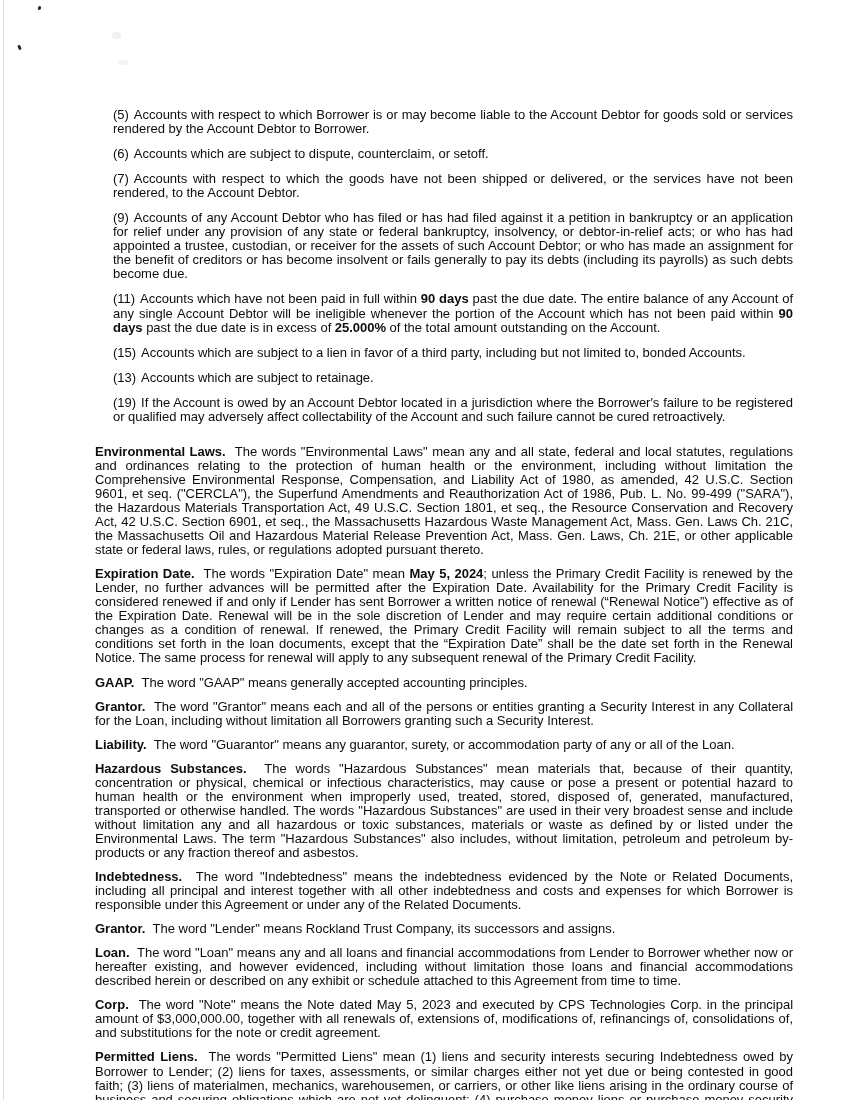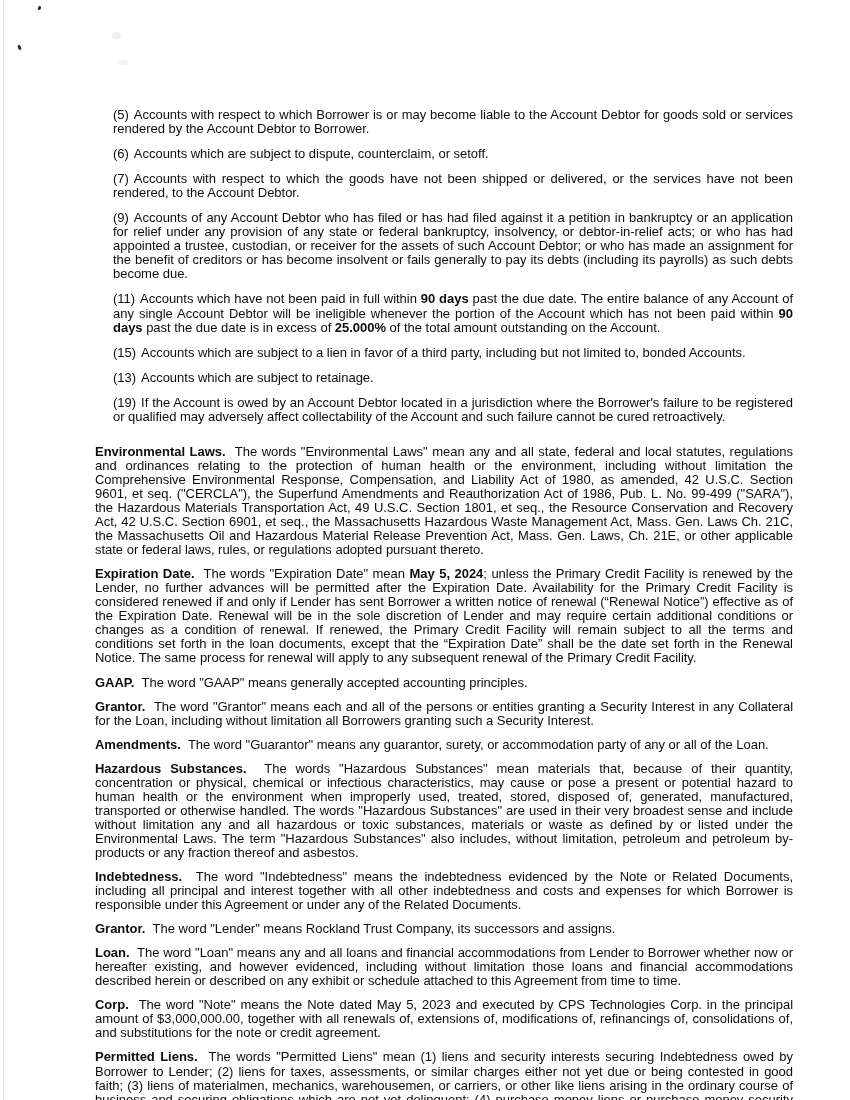--- a/index.html
+++ b/index.html
@@ -98,21 +98,21 @@
       <p class="clause"><span class="num">(11)</span><span>Accounts which have not been paid in full within </span><span class="b">90 days</span><span> past the due date. The entire balance of any Account of any single Account Debtor will be ineligible whenever the portion of the Account which has not been paid within </span><span class="b">90 days</span><span> past the due date is in excess of </span><span class="b">25.000%</span><span> of the total amount outstanding on the Account.</span></p>
       <p class="clause"><span class="num">(15)</span><span>Accounts which are subject to a lien in favor of a third party, including but not limited to, bonded Accounts.</span></p>
       <p class="clause"><span class="num">(13)</span><span>Accounts which are subject to retainage.</span></p>
       <p class="clause"><span class="num">(19)</span><span>If the Account is owed by an Account Debtor located in a jurisdiction where the Borrower′s failure to be registered or qualified may adversely affect collectability of the Account and such failure cannot be cured retroactively.</span></p>
     </div>
   <div id="definitions-block">
       <p class="definition"><span class="term">Environmental Laws.</span><span>&nbsp;&nbsp;</span><span>The words "Environmental Laws" mean any and all state, federal and local statutes, regulations and ordinances relating to the protection of human health or the environment, including without limitation the Comprehensive Environmental Response, Compensation, and Liability Act of 1980, as amended, 42 U.S.C. Section 9601, et seq. ("CERCLA"), the Superfund Amendments and Reauthorization Act of 1986, Pub. L. No. 99-499 ("SARA"), the Hazardous Materials Transportation Act, 49 U.S.C. Section 1801, et seq., the Resource Conservation and Recovery Act, 42 U.S.C. Section 6901, et seq., the Massachusetts Hazardous Waste Management Act, Mass. Gen. Laws Ch. 21C, the Massachusetts Oil and Hazardous Material Release Prevention Act, Mass. Gen. Laws, Ch. 21E, or other applicable state or federal laws, rules, or regulations adopted pursuant thereto.</span></p>
       <p class="definition"><span class="term">Expiration Date.</span><span>&nbsp;&nbsp;</span><span>The words "Expiration Date" mean </span><span class="b">May 5, 2024</span><span>; unless the Primary Credit Facility is renewed by the Lender, no further advances will be permitted after the Expiration Date. Availability for the Primary Credit Facility is considered renewed if and only if Lender has sent Borrower a written notice of renewal (“Renewal Notice”) effective as of the Expiration Date. Renewal will be in the sole discretion of Lender and may require certain additional conditions or changes as a condition of renewal. If renewed, the Primary Credit Facility will remain subject to all the terms and conditions set forth in the loan documents, except that the “Expiration Date” shall be the date set forth in the Renewal Notice. The same process for renewal will apply to any subsequent renewal of the Primary Credit Facility.</span></p>
       <p class="definition"><span class="term">GAAP.</span><span>&nbsp;&nbsp;</span><span>The word "GAAP" means generally accepted accounting principles.</span></p>
       <p class="definition"><span class="term">Grantor.</span><span>&nbsp;&nbsp;</span><span>The word "Grantor" means each and all of the persons or entities granting a Security Interest in any Collateral for the Loan, including without limitation all Borrowers granting such a Security Interest.</span></p>
-      <p class="definition"><span class="term">Amendments.</span><span>&nbsp;&nbsp;</span><span>The word "Guarantor" means any guarantor, surety, or accommodation party of any or all of the Loan.</span></p>
+      <p class="definition"><span class="term">Liability.</span><span>&nbsp;&nbsp;</span><span>The word "Guarantor" means any guarantor, surety, or accommodation party of any or all of the Loan.</span></p>
       <p class="definition"><span class="term">Hazardous Substances.</span><span>&nbsp;&nbsp;</span><span>The words "Hazardous Substances" mean materials that, because of their quantity, concentration or physical, chemical or infectious characteristics, may cause or pose a present or potential hazard to human health or the environment when improperly used, treated, stored, disposed of, generated, manufactured, transported or otherwise handled.  The words "Hazardous Substances" are used in their very broadest sense and include without limitation any and all hazardous or toxic substances, materials or waste as defined by or listed under the Environmental Laws.  The term "Hazardous Substances" also includes, without limitation, petroleum and petroleum by-products or any fraction thereof and asbestos.</span></p>
       <p class="definition"><span class="term">Indebtedness.</span><span>&nbsp;&nbsp;</span><span>The word "Indebtedness" means the indebtedness evidenced by the Note or Related Documents, including all principal and interest together with all other indebtedness and costs and expenses for which Borrower is responsible under this Agreement or under any of the Related Documents.</span></p>
       <p class="definition"><span class="term">Grantor.</span><span>&nbsp;&nbsp;</span><span>The word "Lender" means Rockland Trust Company, its successors and assigns.</span></p>
       <p class="definition"><span class="term">Loan.</span><span>&nbsp;&nbsp;</span><span>The word "Loan" means any and all loans and financial accommodations from Lender to Borrower whether now or hereafter existing, and however evidenced, including without limitation those loans and financial accommodations described herein or described on any exhibit or schedule attached to this Agreement from time to time.</span></p>
       <p class="definition"><span class="term">Corp.</span><span>&nbsp;&nbsp;</span><span>The word "Note" means the Note dated May 5, 2023 and executed by CPS Technologies Corp. in the principal amount of $3,000,000.00, together with all renewals of, extensions of, modifications of, refinancings of, consolidations of, and substitutions for the note or credit agreement.</span></p>
       <p class="definition last-line-clip"><span class="term">Permitted Liens.</span><span>&nbsp;&nbsp;</span><span>The words "Permitted Liens" mean  (1)  liens and security interests securing Indebtedness owed by Borrower to Lender;  (2)  liens for taxes, assessments, or similar charges either not yet due or being contested in good faith;  (3)  liens of materialmen, mechanics, warehousemen, or carriers, or other like liens arising in the ordinary course of business and securing obligations which are not yet delinquent;  (4)  purchase money liens or purchase money security interests upon or in any property acquired or held by Borrower in the ordinary course of business to secure indebtedness outstanding on the date of this Agreement or permitted to be incurred under the paragraph of this Agreement titled "Indebtedness and Liens";  (5)  liens and security interests which, as of the date of this Agreement, have been disclosed to and approved by the Lender in writing; and  (6)  those liens and security interests which in the aggregate constitute an immaterial and insignificant monetary</span></p>
     </div>
 </div>
 
 </body></html>

